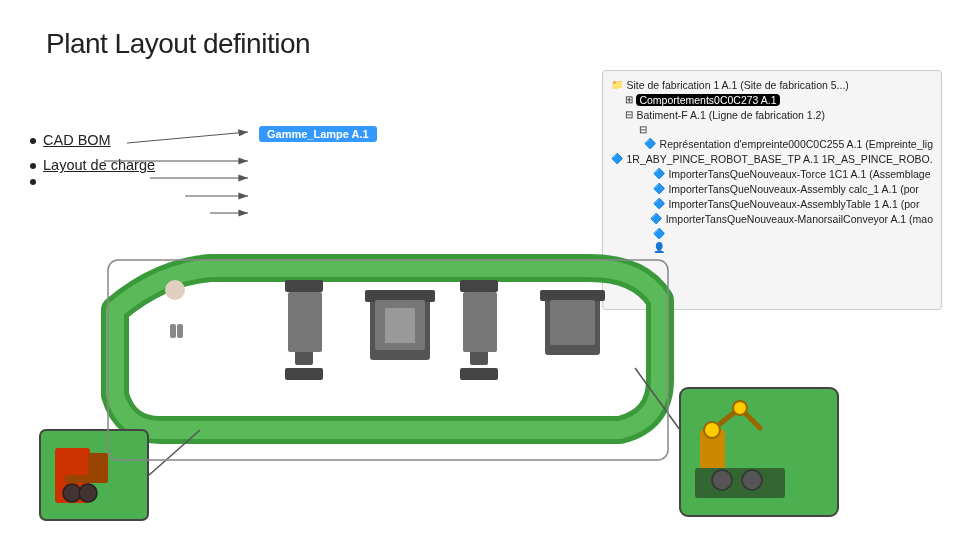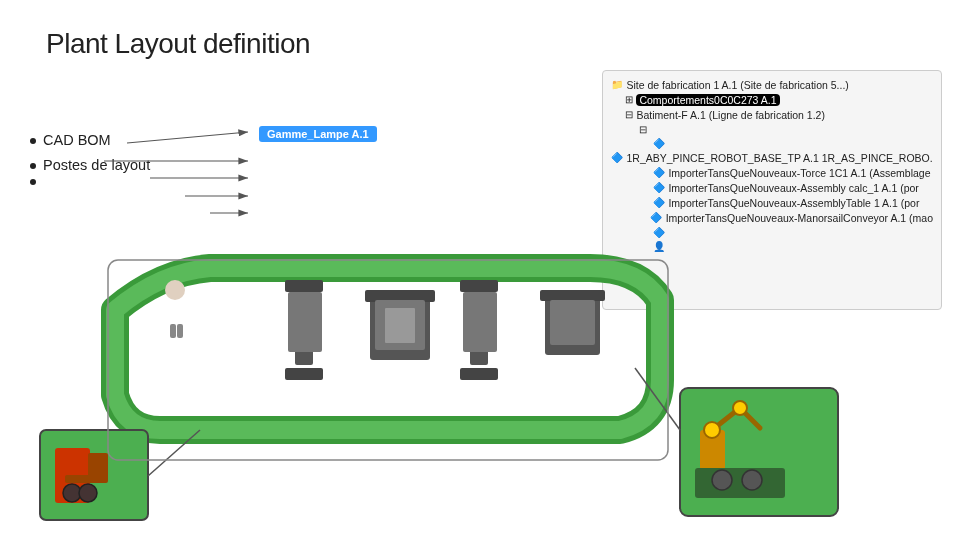--- a/index.html
+++ b/index.html
@@ -23,20 +23,21 @@
     }
 
     .bullet-list {
       position: absolute;
       top: 128px;
       left: 30px;
       list-style: none;
       font-size: 14.5px;
       color: #222;
       line-height: 1.75;
+      text-decoration: underline;
     }
     .bullet-list li {
       display: flex;
       align-items: center;
       gap: 7px;
     }
     .bullet-dot {
       width: 6px;
       height: 6px;
       background: #222;
@@ -111,21 +112,21 @@
 
 <h1 class="page-title">Plant Layout definition</h1>
 
 <ul class="bullet-list">
   <li>
     <span class="bullet-dot"></span>
     <span>CAD BOM</span>
   </li>
   <li>
     <span class="bullet-dot"></span>
-    <span>Postes de layout</span>
+    <span>Layout de charge</span>
   </li>
   <li>
     <span class="bullet-dot"></span>
   </li>
 </ul>
 
 <div class="gamme-box">Gamme_Lampe A.1</div>
 
 <div class="tree-panel">
   <div class="tree-row">
@@ -143,20 +144,21 @@
     <span class="tree-icon">⊟</span>
     <span class="tree-label">Batiment-F A.1 (Ligne de fabrication 1.2)</span>
   </div>
   <div class="tree-row">
     <span class="tree-indent" style="width:28px"></span>
     <span class="tree-icon">⊟</span>
   </div>
   <div class="tree-row">
     <span class="tree-indent" style="width:42px"></span>
     <span class="tree-icon">🔷</span>
+    <span class="tree-label">Représentation d'empreinte000C0C255 A.1 (Empreinte_lig</span>
   </div>
   <div class="tree-row">
     <span class="tree-indent" style="width:42px"></span>
     <span class="tree-icon">🔷</span>
     <span class="tree-label">1R_ABY_PINCE_ROBOT_BASE_TP A.1 1R_AS_PINCE_ROBO...</span>
   </div>
   <div class="tree-row">
     <span class="tree-indent" style="width:42px"></span>
     <span class="tree-icon">🔷</span>
     <span class="tree-label">ImporterTansQueNouveaux-Torce 1C1 A.1 (Assemblage</span>

